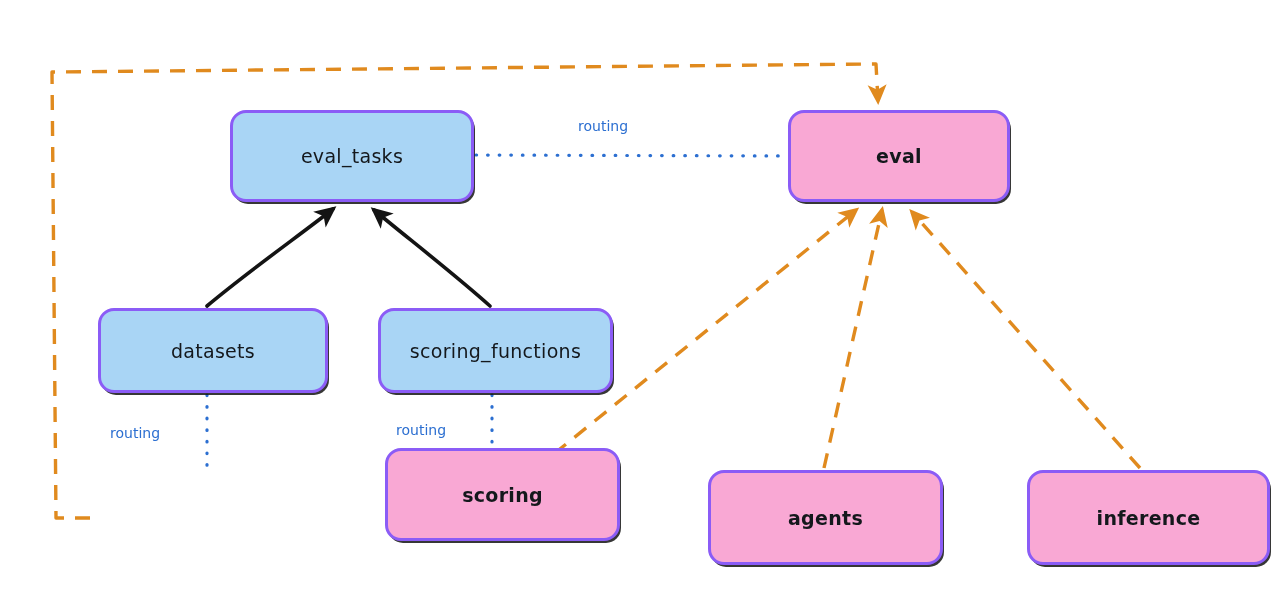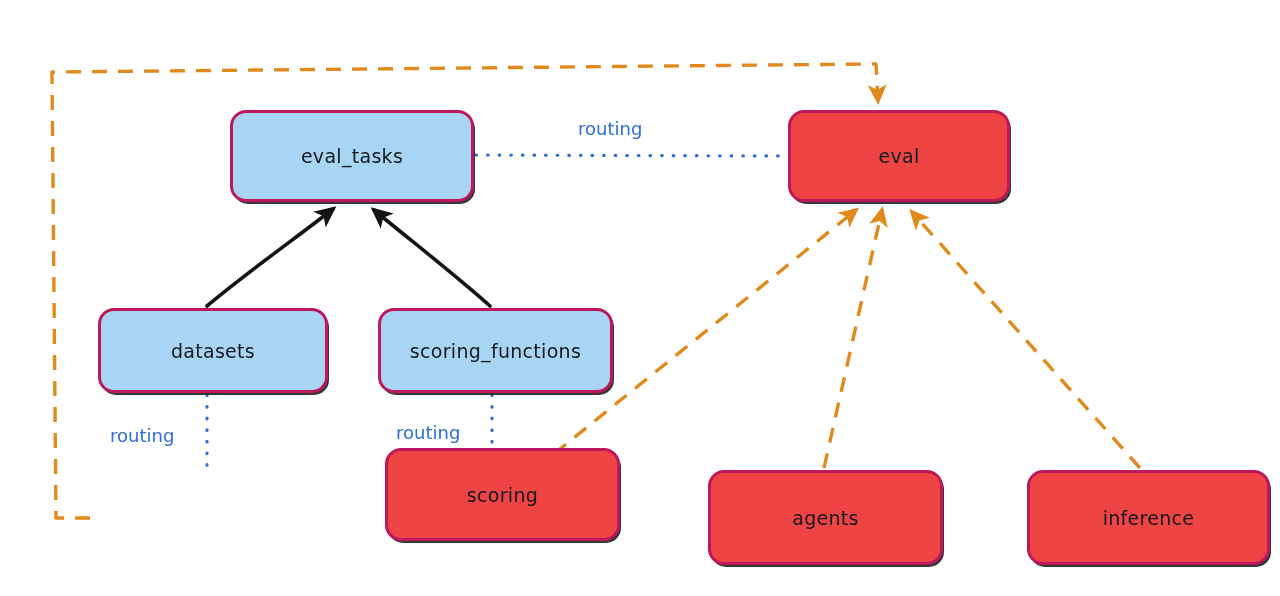--- a/index.html
+++ b/index.html
@@ -18,41 +18,41 @@
   #edges {
     position: absolute;
     left: 0;
     top: 0;
     width: 1280px;
     height: 596px;
   }
   .node {
     position: absolute;
     box-sizing: border-box;
-    border: 3px solid #be185d;
+    border: 3px solid #8b5cf6;
     border-radius: 16px;
     display: flex;
     align-items: center;
     justify-content: center;
     box-shadow: 2px 3px 0px -1px rgba(20,20,20,0.85);
   }
   .node.blue  { background: #a9d5f5; }
-  .node.green { background: #ef4444; }
+  .node.green { background: #f9a8d4; font-weight: bold; }
   .node-label {
     font-family: "DejaVu Sans", sans-serif;
     font-size: 19px;
     color: #14181c;
     letter-spacing: 0.3px;
     white-space: nowrap;
     user-select: none;
   }
   .edge-label {
     position: absolute;
     font-family: "DejaVu Sans", sans-serif;
-    font-size: 18px;
+    font-size: 14px;
     color: #2c6fd1;
     white-space: nowrap;
     user-select: none;
   }
 </style>
 </head>
 <body>
 
 <div id="canvas">
 

